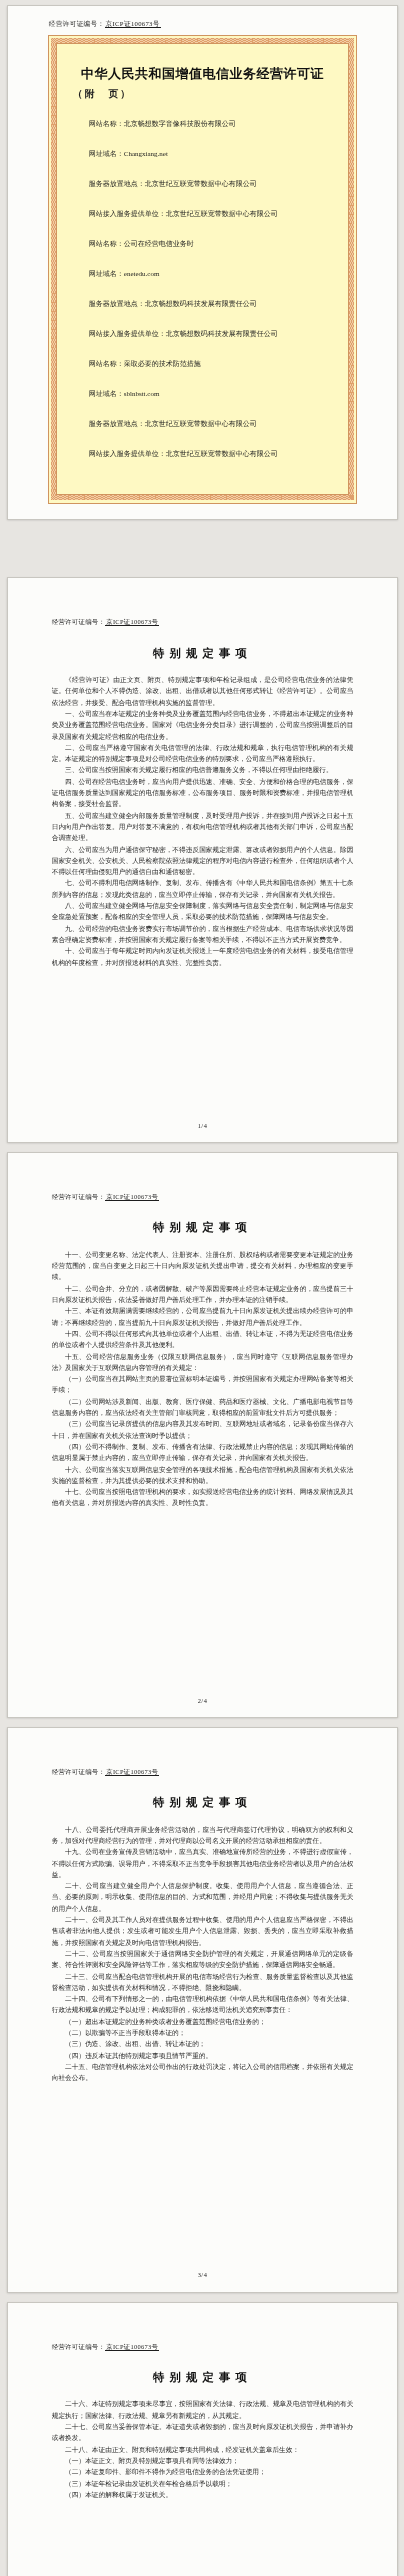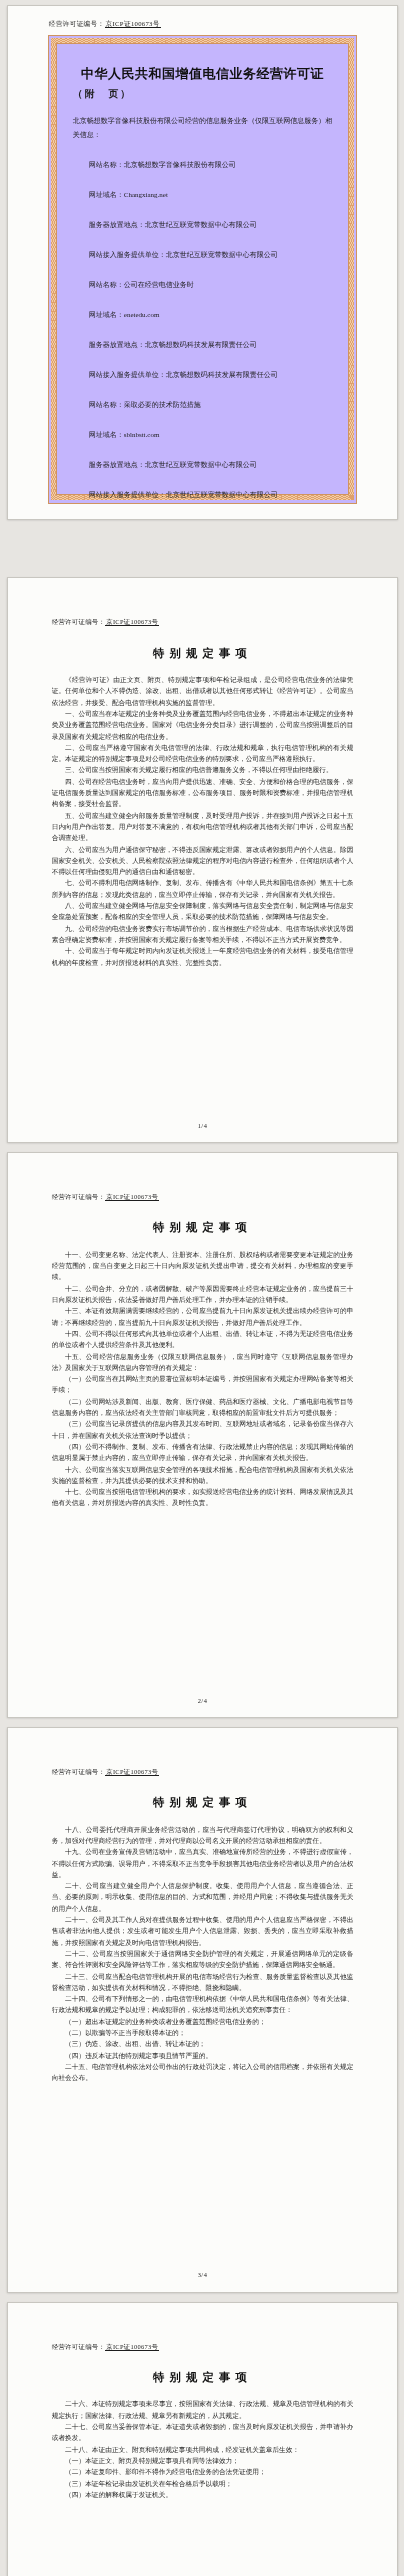--- a/index.html
+++ b/index.html
@@ -16,21 +16,21 @@
     background:#fcfcfa;
     border:0.5px solid #c8c6c0;
     box-shadow:0 0.5px 2.1px rgba(0,0,0,.18);
   }
   
   .cert-page { height:515px; margin-bottom:57px; padding-top:13.4px; }
   .cert-number { margin:0 0 6.2px 41px; font-size:6.7px; letter-spacing:0.3px; }
   .num-underline { border-bottom:0.5px solid #1d1d1d; padding:0 1px; }
   .cert-frame {
     margin:0 40px; height:469px; box-sizing:border-box;
-    border:1px solid #d0945f; padding:2.6px; background:#c4b5fd;
+    border:1px solid #d0945f; padding:2.6px; background:#fef9c3;
   }
   .cert-frame-mid {
     height:100%; box-sizing:border-box;
     border:5.7px solid transparent;
     border-image:repeating-linear-gradient(45deg,#f2cda4 0 1.5px,#dfa06b 1.5px 3.1px) 11;
   }
   .cert-frame-inner {
     height:100%; box-sizing:border-box;
     border:0.5px solid #d0945f;
     padding:13.4px 15.5px;
@@ -63,21 +63,20 @@
 
   <section class="page cert-page">
     <div class="cert-number">
       <span>经营许可证编号：</span><span class="num-underline">京ICP证100673号</span>
     </div>
     <div class="cert-frame">
       <div class="cert-frame-mid">
         <div class="cert-frame-inner">
           <h1 class="cert-title">中华人民共和国增值电信业务经营许可证</h1>
           <div class="cert-subtitle">（附　页）</div>
-          <p class="cert-intro">北京畅想数字音像科技股份有限公司经营的信息服务业务（仅限互联网信息服务）相关信息：</p>
           <div class="cert-entries">
               <p><span>网站名称：</span><span>北京畅想数字音像科技股份有限公司</span></p>
               <p><span>网址域名：</span><span>Changxiang.net</span></p>
               <p><span>服务器放置地点：</span><span>北京世纪互联宽带数据中心有限公司</span></p>
               <p><span>网站接入服务提供单位：</span><span>北京世纪互联宽带数据中心有限公司</span></p>
               <p><span>网站名称：</span><span>公司在经营电信业务时</span></p>
               <p><span>网址域名：</span><span>enetedu.com</span></p>
               <p><span>服务器放置地点：</span><span>北京畅想数码科技发展有限责任公司</span></p>
               <p><span>网站接入服务提供单位：</span><span>北京畅想数码科技发展有限责任公司</span></p>
               <p><span>网站名称：</span><span>采取必要的技术防范措施</span></p>

